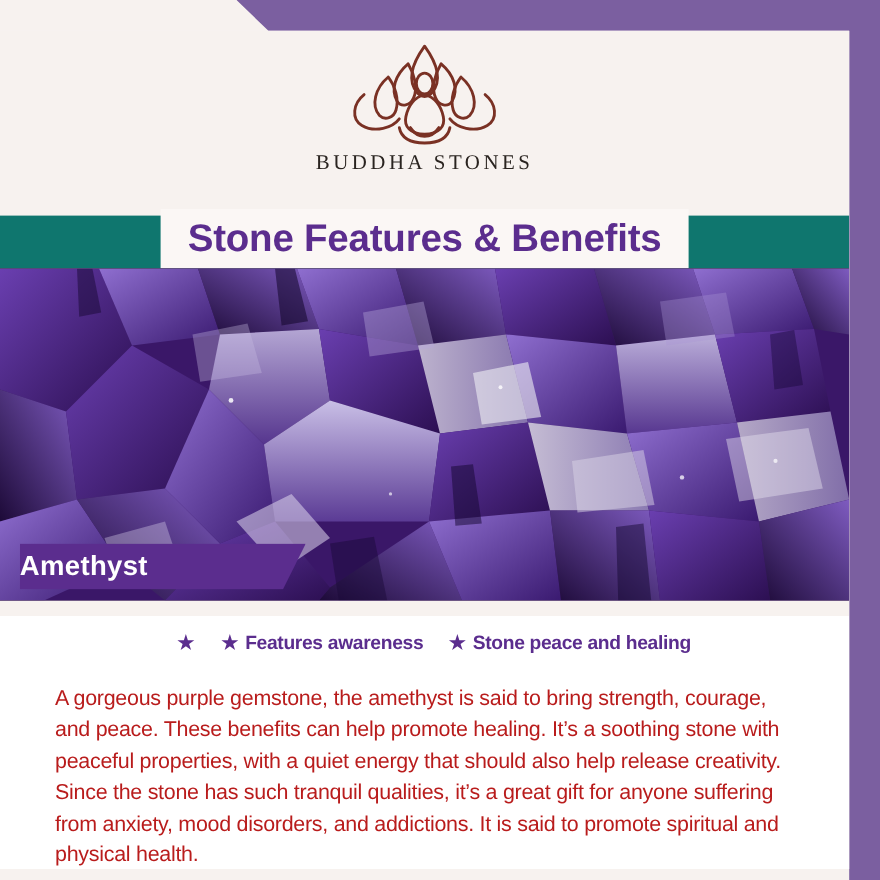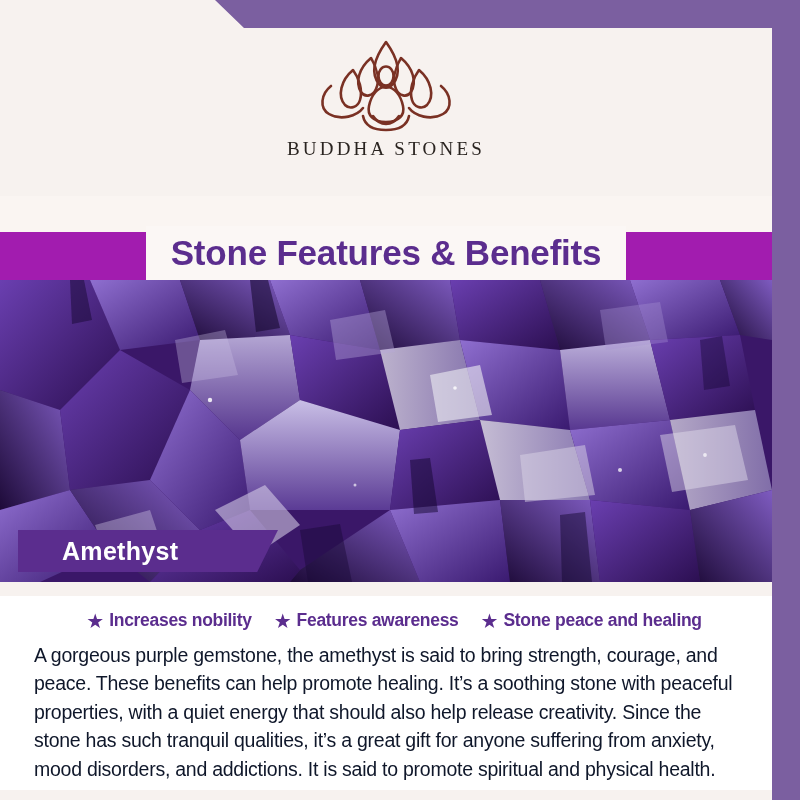--- a/index.html
+++ b/index.html
@@ -100,22 +100,21 @@
     font-family: "Liberation Serif", serif;
     font-size: 19px;
     letter-spacing: 3.2px;
     color: #2a2420;
   }
 
   
   .title-band {
     position: relative;
     height: 48px;
-    background: #a21caf;
-    margin-top: 36px;
+    background: #0f766e;
   }
   .title-plate {
     position: absolute;
     left: 50%;
     transform: translateX(-50%);
     top: -6px;
     width: 480px;
     height: 54px;
     background: #fbf7f5;
     display: flex;
@@ -154,21 +153,20 @@
     bottom: 10px;
     height: 42px;
     width: 260px;
     background: #5b2d8e;
     clip-path: polygon(0 0, 100% 0, 92% 100%, 0 100%);
     display: flex;
     align-items: center;
     z-index: 4;
   }
   .stone-banner-text {
-    margin-left: 44px;
     color: #ffffff;
     font-size: 25px;
     font-weight: bold;
     letter-spacing: 0.3px;
   }
 
   
   .body-area {
     background: #ffffff;
     padding: 0 18px 0 34px;
@@ -200,26 +198,26 @@
     line-height: 1;
   }
   .feature-label {
     color: #5b2d8e;
     font-size: 17.5px;
     font-weight: bold;
     letter-spacing: -0.3px;
   }
 
   .description {
-    color: #0f172a;
+    color: #b91c1c;
     font-size: 19.5px;
     line-height: 1.46;
     letter-spacing: -0.25px;
     text-align: left;
-    margin: 0;
+    margin: 16px;
     padding-right: 6px;
   }
 </style>
 </head>
 <body>
 
 <div class="poster">
 
   <div class="frame-bottom-fill"></div>
   <div class="frame-right"></div>
@@ -357,21 +355,20 @@
       </div>
     </div>
 
     <div class="spacer-cream"></div>
 
     <div class="body-area">
 
       <div class="features">
         <div class="feature">
           <span class="star-icon">★</span>
-          <span class="feature-label">Increases nobility</span>
         </div>
         <div class="feature">
           <span class="star-icon">★</span>
           <span class="feature-label">Features awareness</span>
         </div>
         <div class="feature">
           <span class="star-icon">★</span>
           <span class="feature-label">Stone peace and healing</span>
         </div>
       </div>

